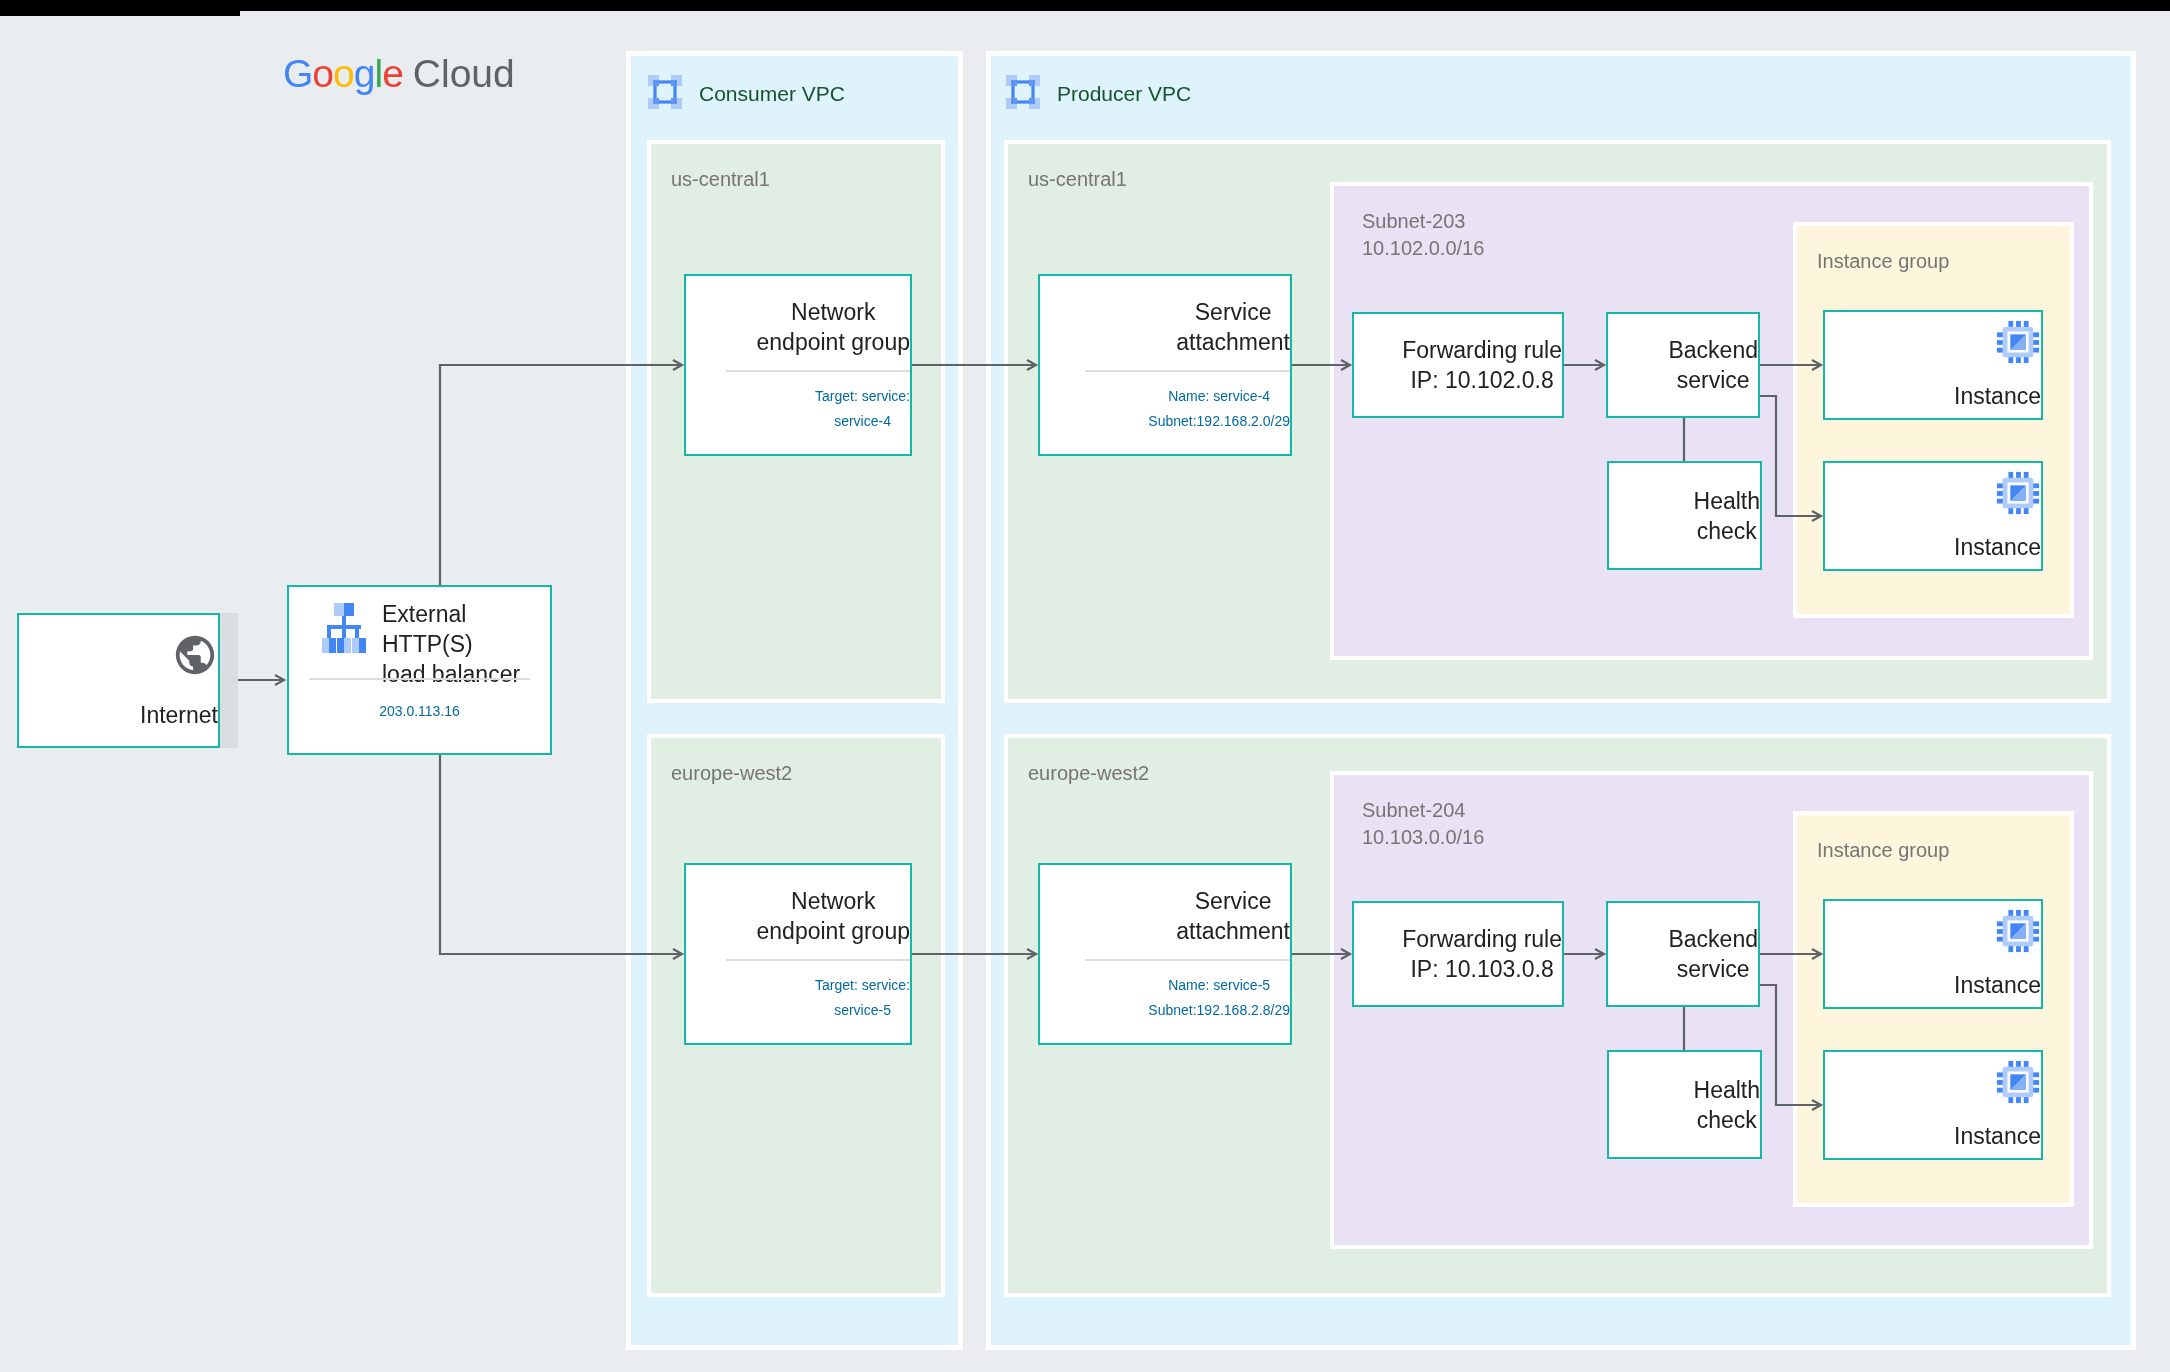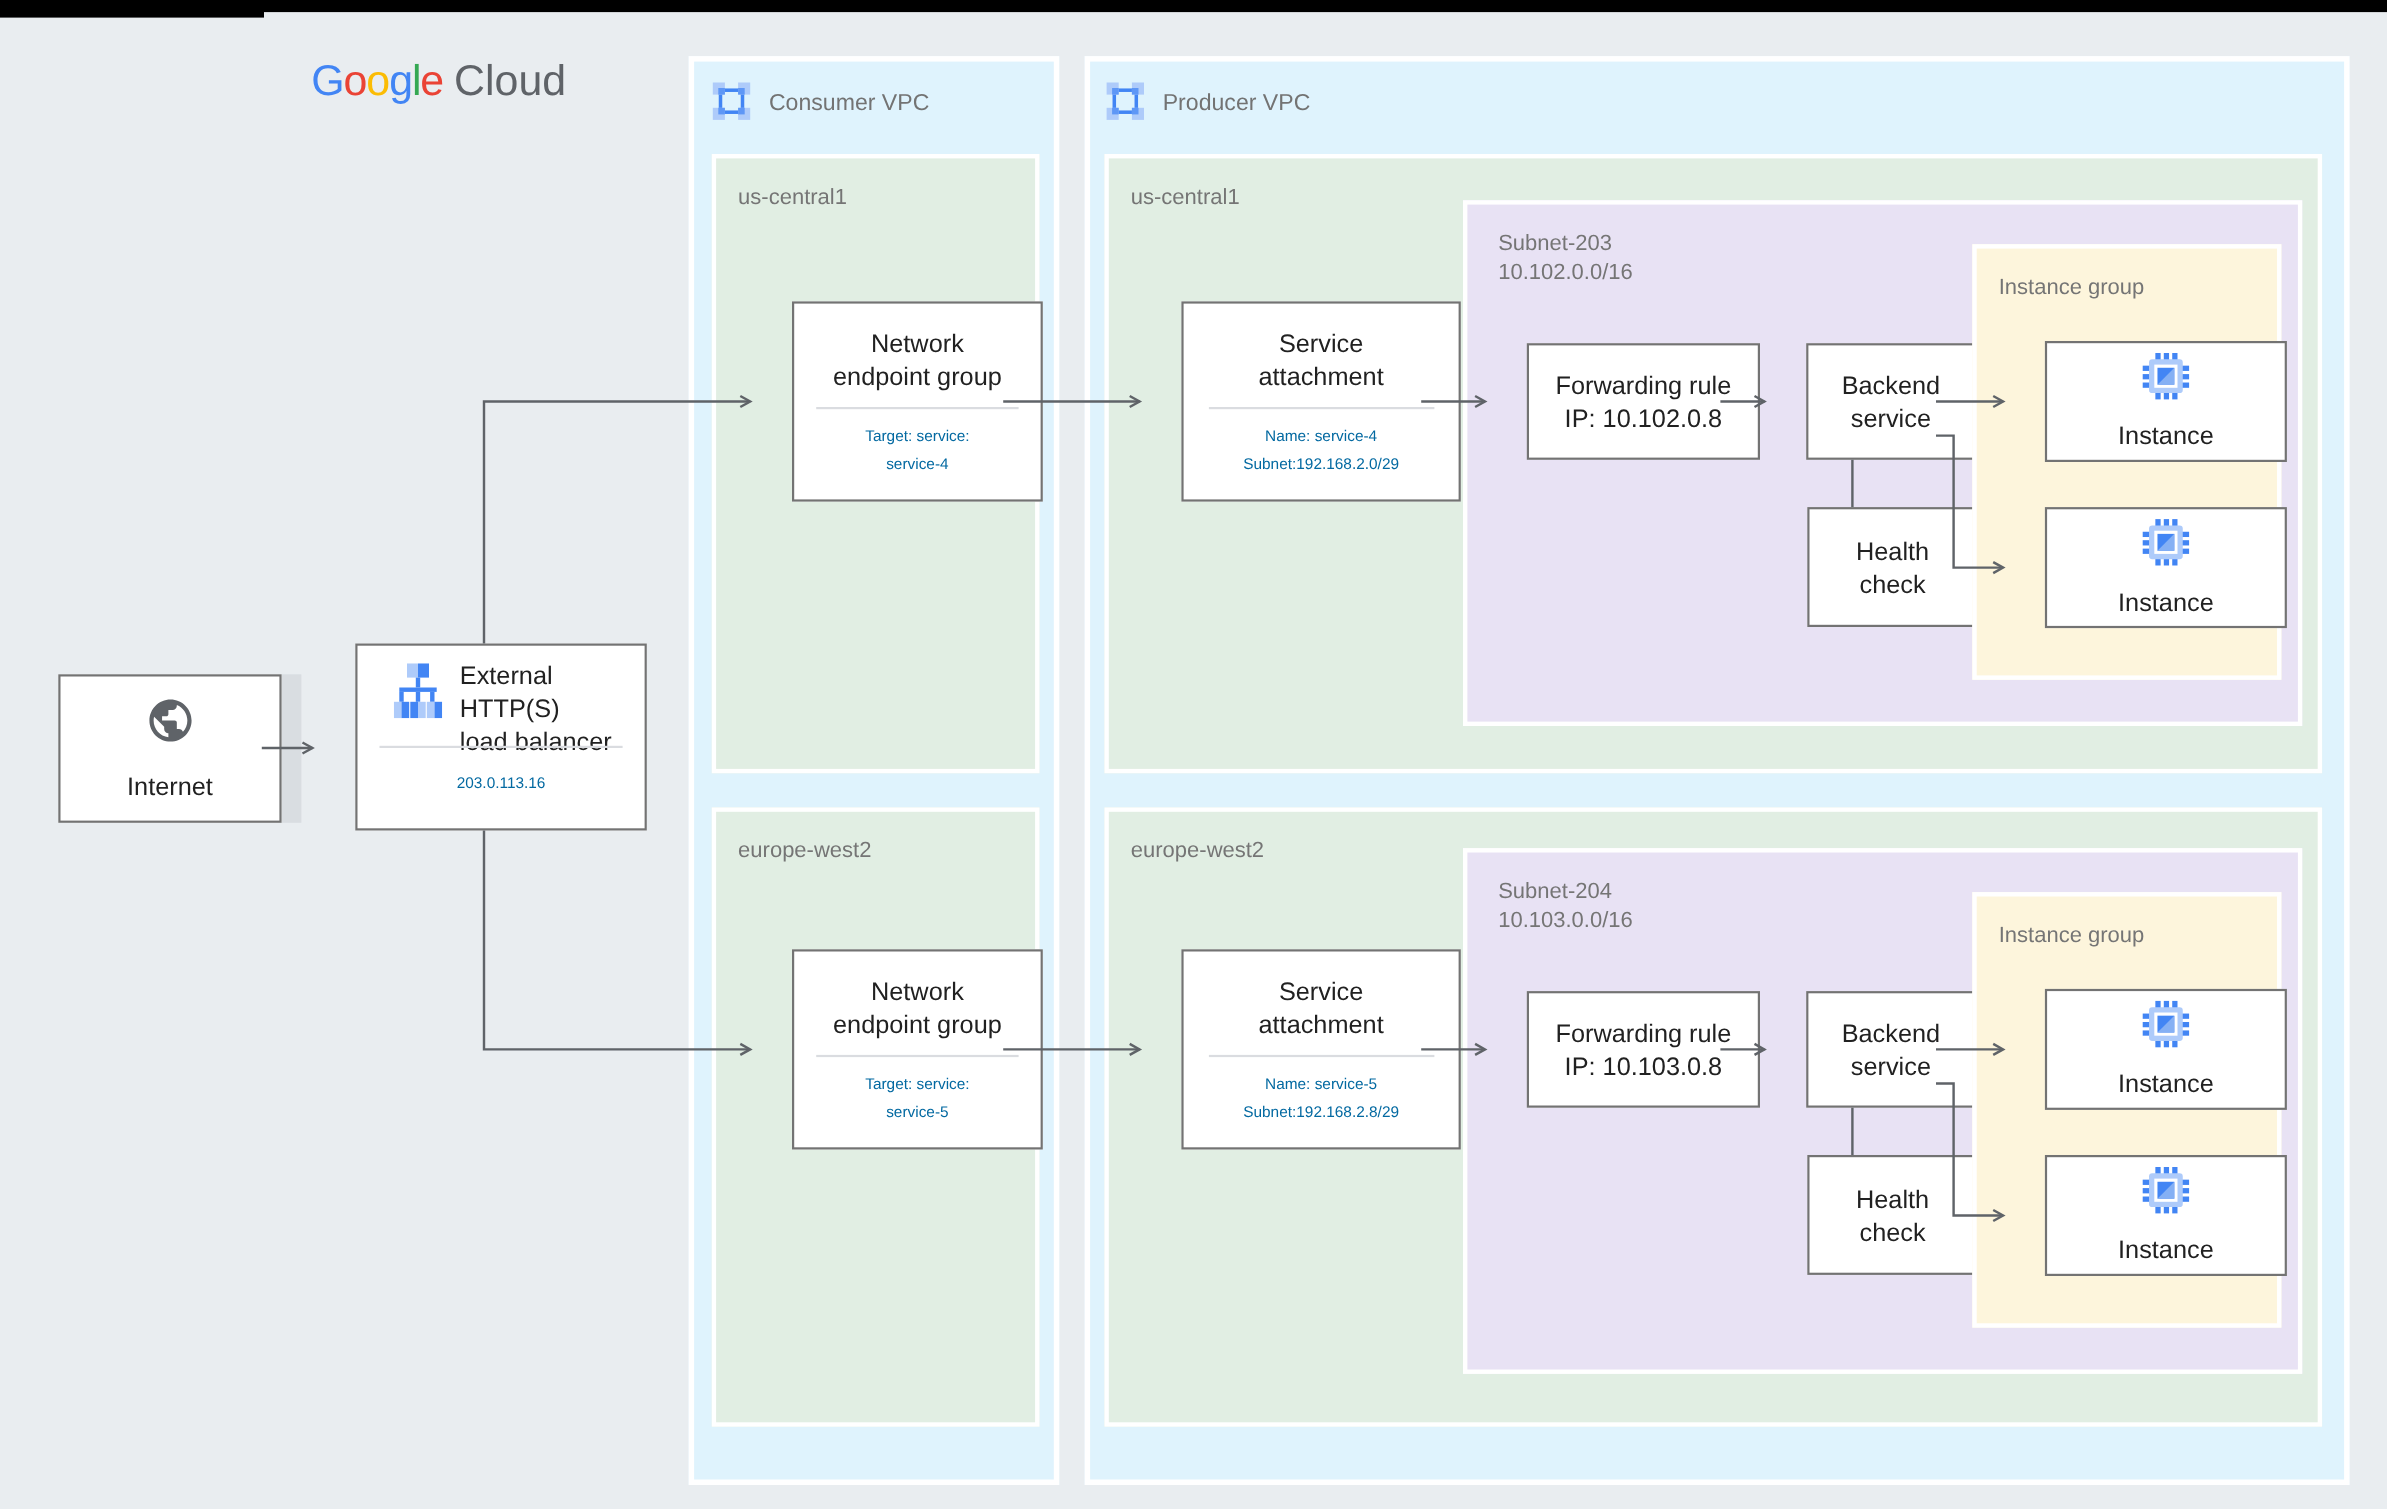--- a/index.html
+++ b/index.html
@@ -16,25 +16,25 @@
   .logo .c1{color:#4285F4}.logo .c2{color:#EA4335}.logo .c3{color:#FBBC04}
   .logo .c4{color:#4285F4}.logo .c5{color:#34A853}.logo .c6{color:#EA4335}
   .logo .cloud{color:#5f6368;margin-left:10px;letter-spacing:0;margin-top:44px;}
 
   
   .vpc{background:#dff3fd;border:5px solid #ffffff;}
   .region{background:#e1eee3;border:4px solid #ffffff;}
   .subnet{background:#e8e2f4;border:4px solid #ffffff;}
   .ig{background:#fdf5dc;border:4px solid #ffffff;}
   .zone-label{color:#757575;font-size:20px;line-height:27px;white-space:nowrap;}
-  .vpc-label{color:#737373;font-size:21px;white-space:nowrap;}
+  .vpc-label{color:#14532d;font-size:21px;white-space:nowrap;}
 
   
-  .box{background:#ffffff;border:2px solid #737373;display:flex;flex-direction:column;
-       align-items:center;justify-content:center;text-align:center;margin-left:36px;}
+  .box{background:#ffffff;border:2px solid #14b8a6;display:flex;flex-direction:column;
+       align-items:flex-end;justify-content:center;text-align:center;}
   .box .title{color:#212121;font-size:23px;line-height:30px;}
   .box .sub{color:#0369a1;font-size:14px;line-height:25px;}
   .box .divider{height:2px;background:#dadce0;width:82%;margin:13px 0 12px 0;}
 
   .hbox{flex-direction:column;gap:16px;}
   .internet{box-shadow:18px 0 0 #d9dde1;gap:22px;}
 
   .connectors{left:0;top:0;width:2170px;height:1372px;pointer-events:none;}
 </style>
 </head>

